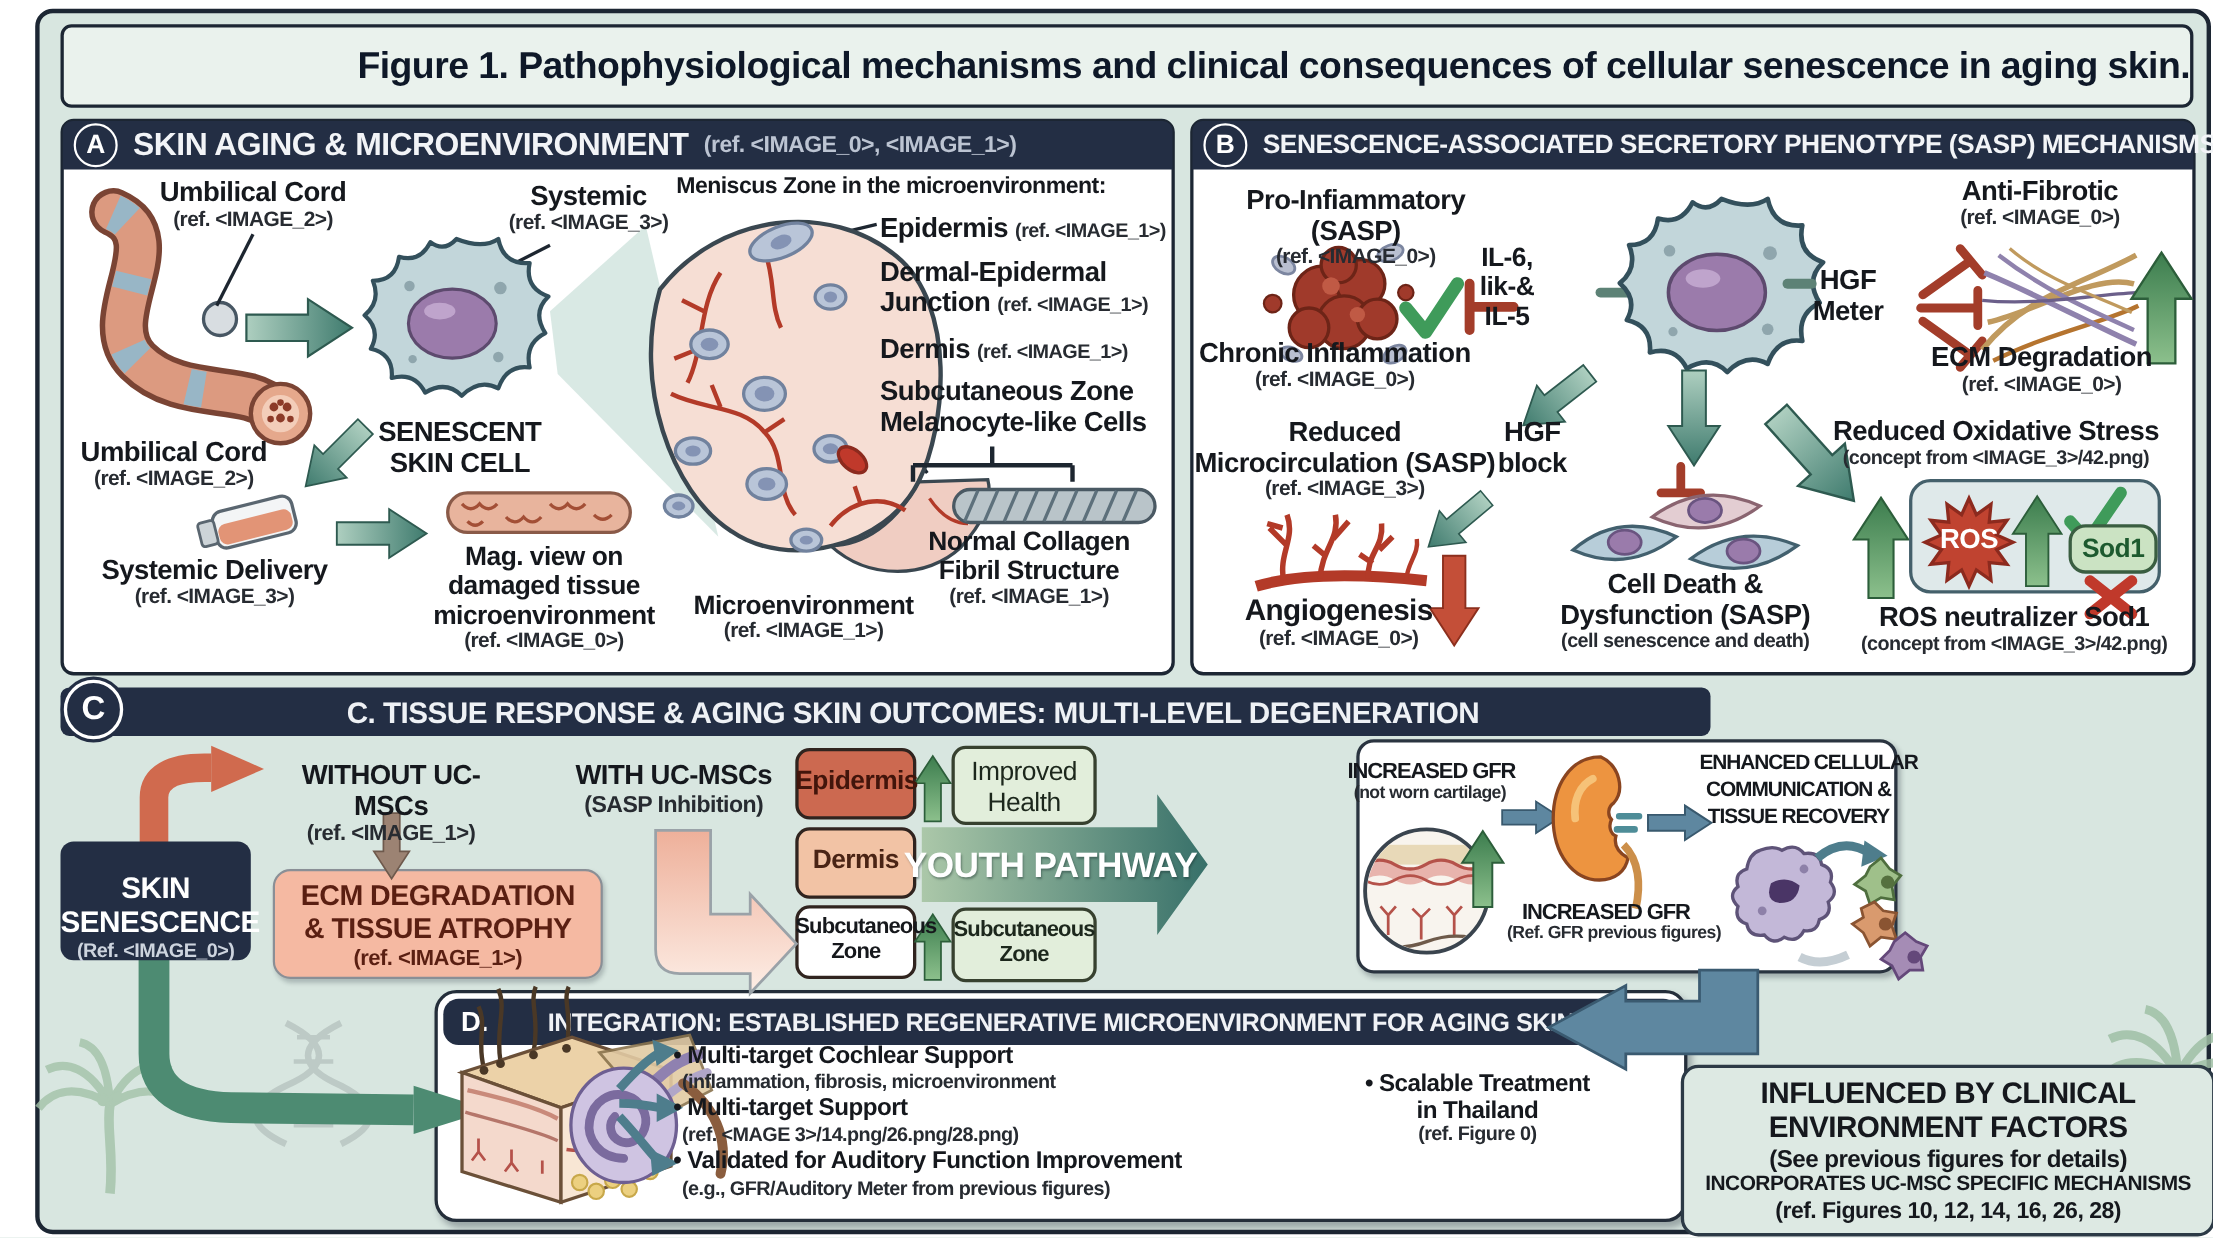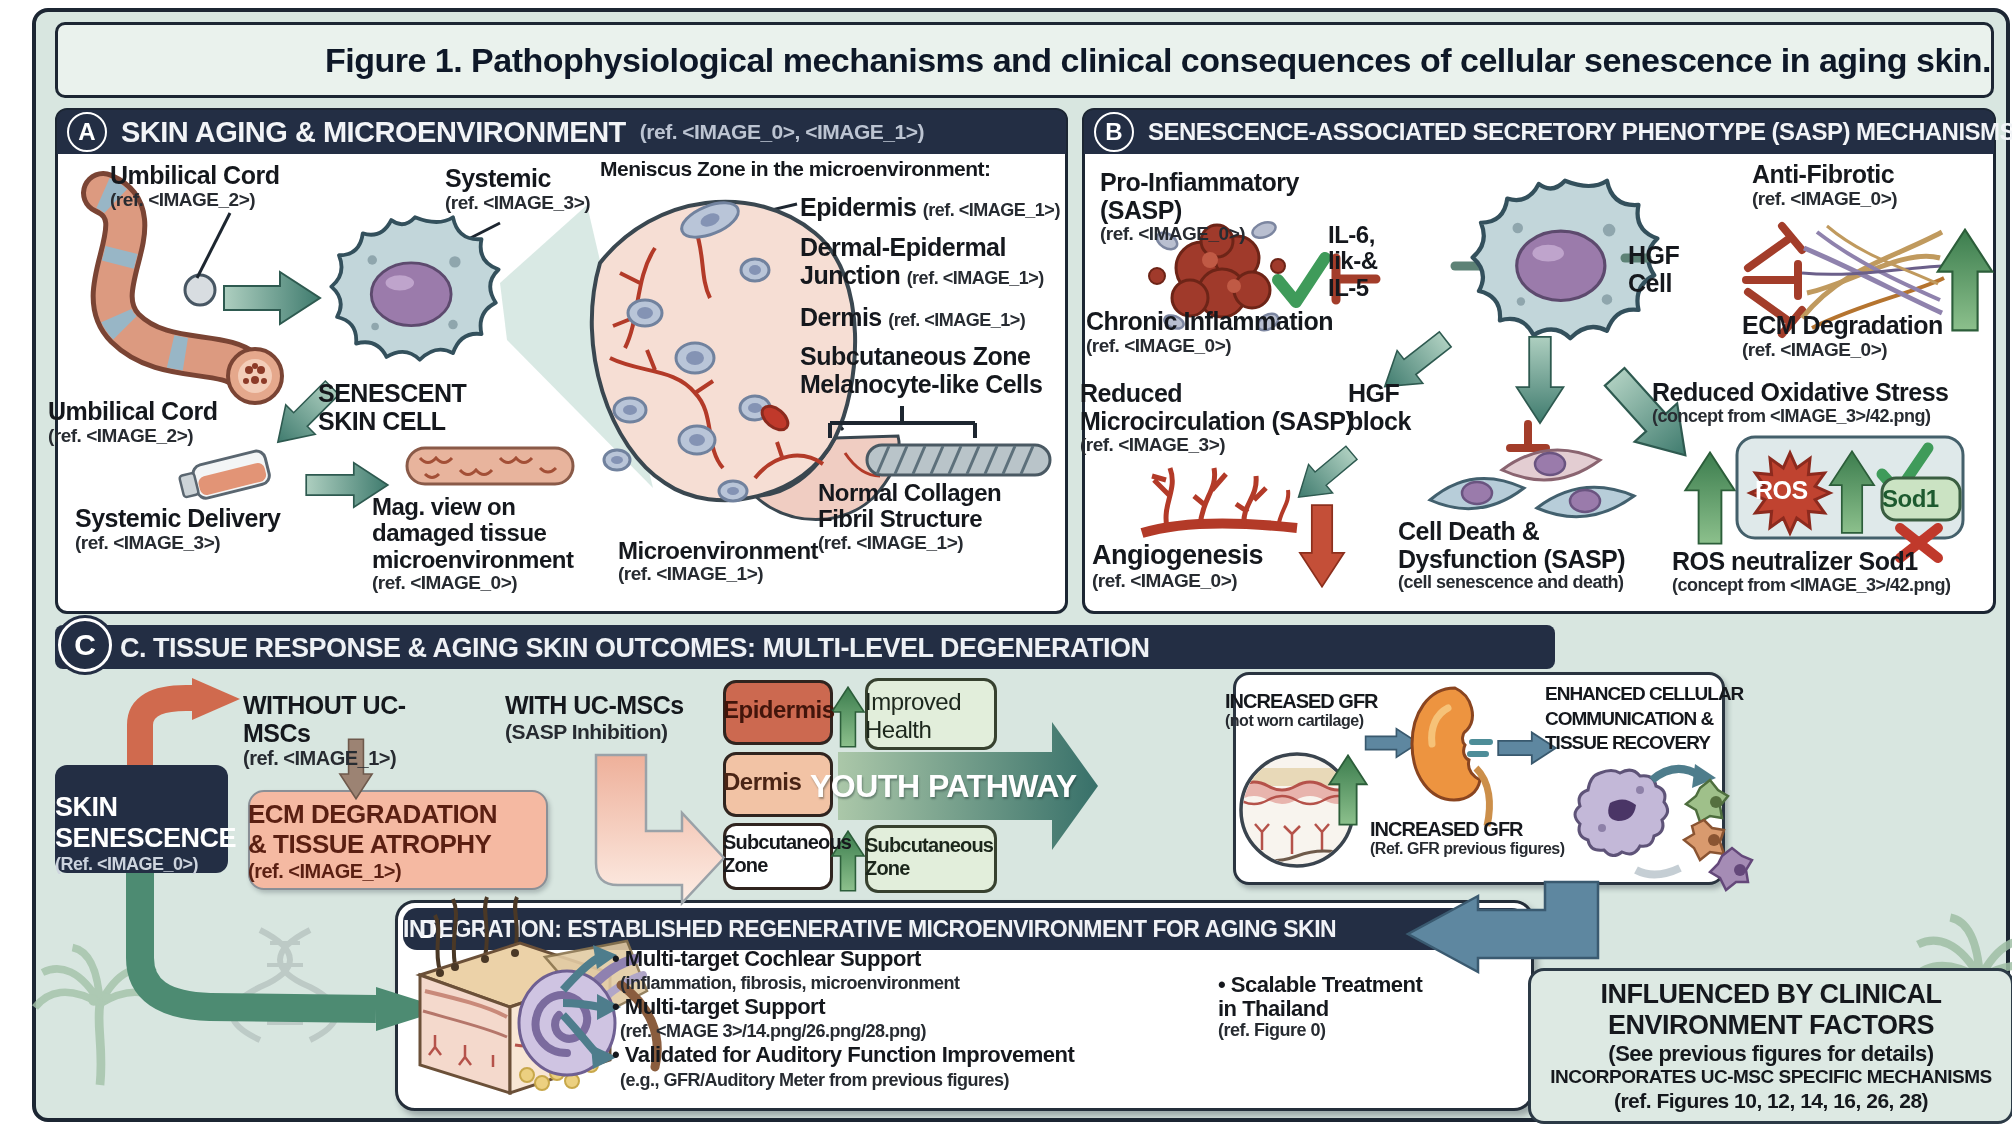--- a/index.html
+++ b/index.html
@@ -1,21 +1,21 @@
 <!DOCTYPE html>
 <html><head>
 <meta charset="utf-8">
 <style>
   html,body{margin:0;padding:0;}
   body{width:2012px;height:1125px;position:relative;background:#fff;overflow:hidden;
        font-family:"Liberation Sans","DejaVu Sans",sans-serif;}
   .ab{position:absolute;}
   .lbl{font-weight:bold;color:#15181d;letter-spacing:-0.5px;line-height:1.1;}
   .ref{font-weight:bold;color:#272b31;letter-spacing:-0.5px;}
-  .tc{text-align:left;}
+  .tc{text-align:center;}
   .nw{white-space:nowrap;}
   .z7{z-index:7;}
   .frame{left:32px;top:8px;width:1970px;height:1106px;background:#d8e6e0;border:4px solid #1c2633;border-radius:16px;z-index:0;}
   .titlebar{left:55px;top:22px;width:1933px;height:70px;background:#eaf2ed;border:3px solid #1c2633;border-radius:10px;
             display:flex;align-items:center;justify-content:flex-end;z-index:2;}
   .titlebar span{font-size:34px;font-weight:bold;color:#0e1828;letter-spacing:-0.5px;}
   .panel{background:#fff;border:3px solid #1c2633;border-radius:12px;z-index:1;}
   .phead{position:absolute;left:-1px;top:-1px;right:-1px;height:44px;background:#232e44;border-radius:9px 9px 0 0;
          display:flex;align-items:center;gap:14px;padding-left:10px;box-sizing:border-box;}
   .pletter{width:36px;height:36px;border:2.5px solid #fff;border-radius:50%;display:flex;align-items:center;justify-content:center;
@@ -349,21 +349,21 @@
   <div>IL-6,</div>
   <div>lik-&amp;</div>
   <div>IL-5</div>
 </div>
 <div class="ab lbl tc z7" style="left:1086px;top:308px;width:255px;font-size:25px">
   <div>Chronic Inflammation</div>
   <div class="ref" style="font-size:19px">(ref. &lt;IMAGE_0&gt;)</div>
 </div>
 <div class="ab lbl tc z7" style="left:1628px;top:242px;width:104px;font-size:25px">
   <div>HGF</div>
-  <div>Cell</div>
+  <div>Meter</div>
 </div>
 <div class="ab lbl tc z7" style="left:1752px;top:161px;width:205px;font-size:25px">
   <div>Anti-Fibrotic</div>
   <div class="ref" style="font-size:19px">(ref. &lt;IMAGE_0&gt;)</div>
 </div>
 <div class="ab lbl tc z7" style="left:1742px;top:312px;width:228px;font-size:25px">
   <div>ECM Degradation</div>
   <div class="ref" style="font-size:19px">(ref. &lt;IMAGE_0&gt;)</div>
 </div>
 <div class="ab lbl tc z7" style="left:1080px;top:380px;width:285px;font-size:25px">

